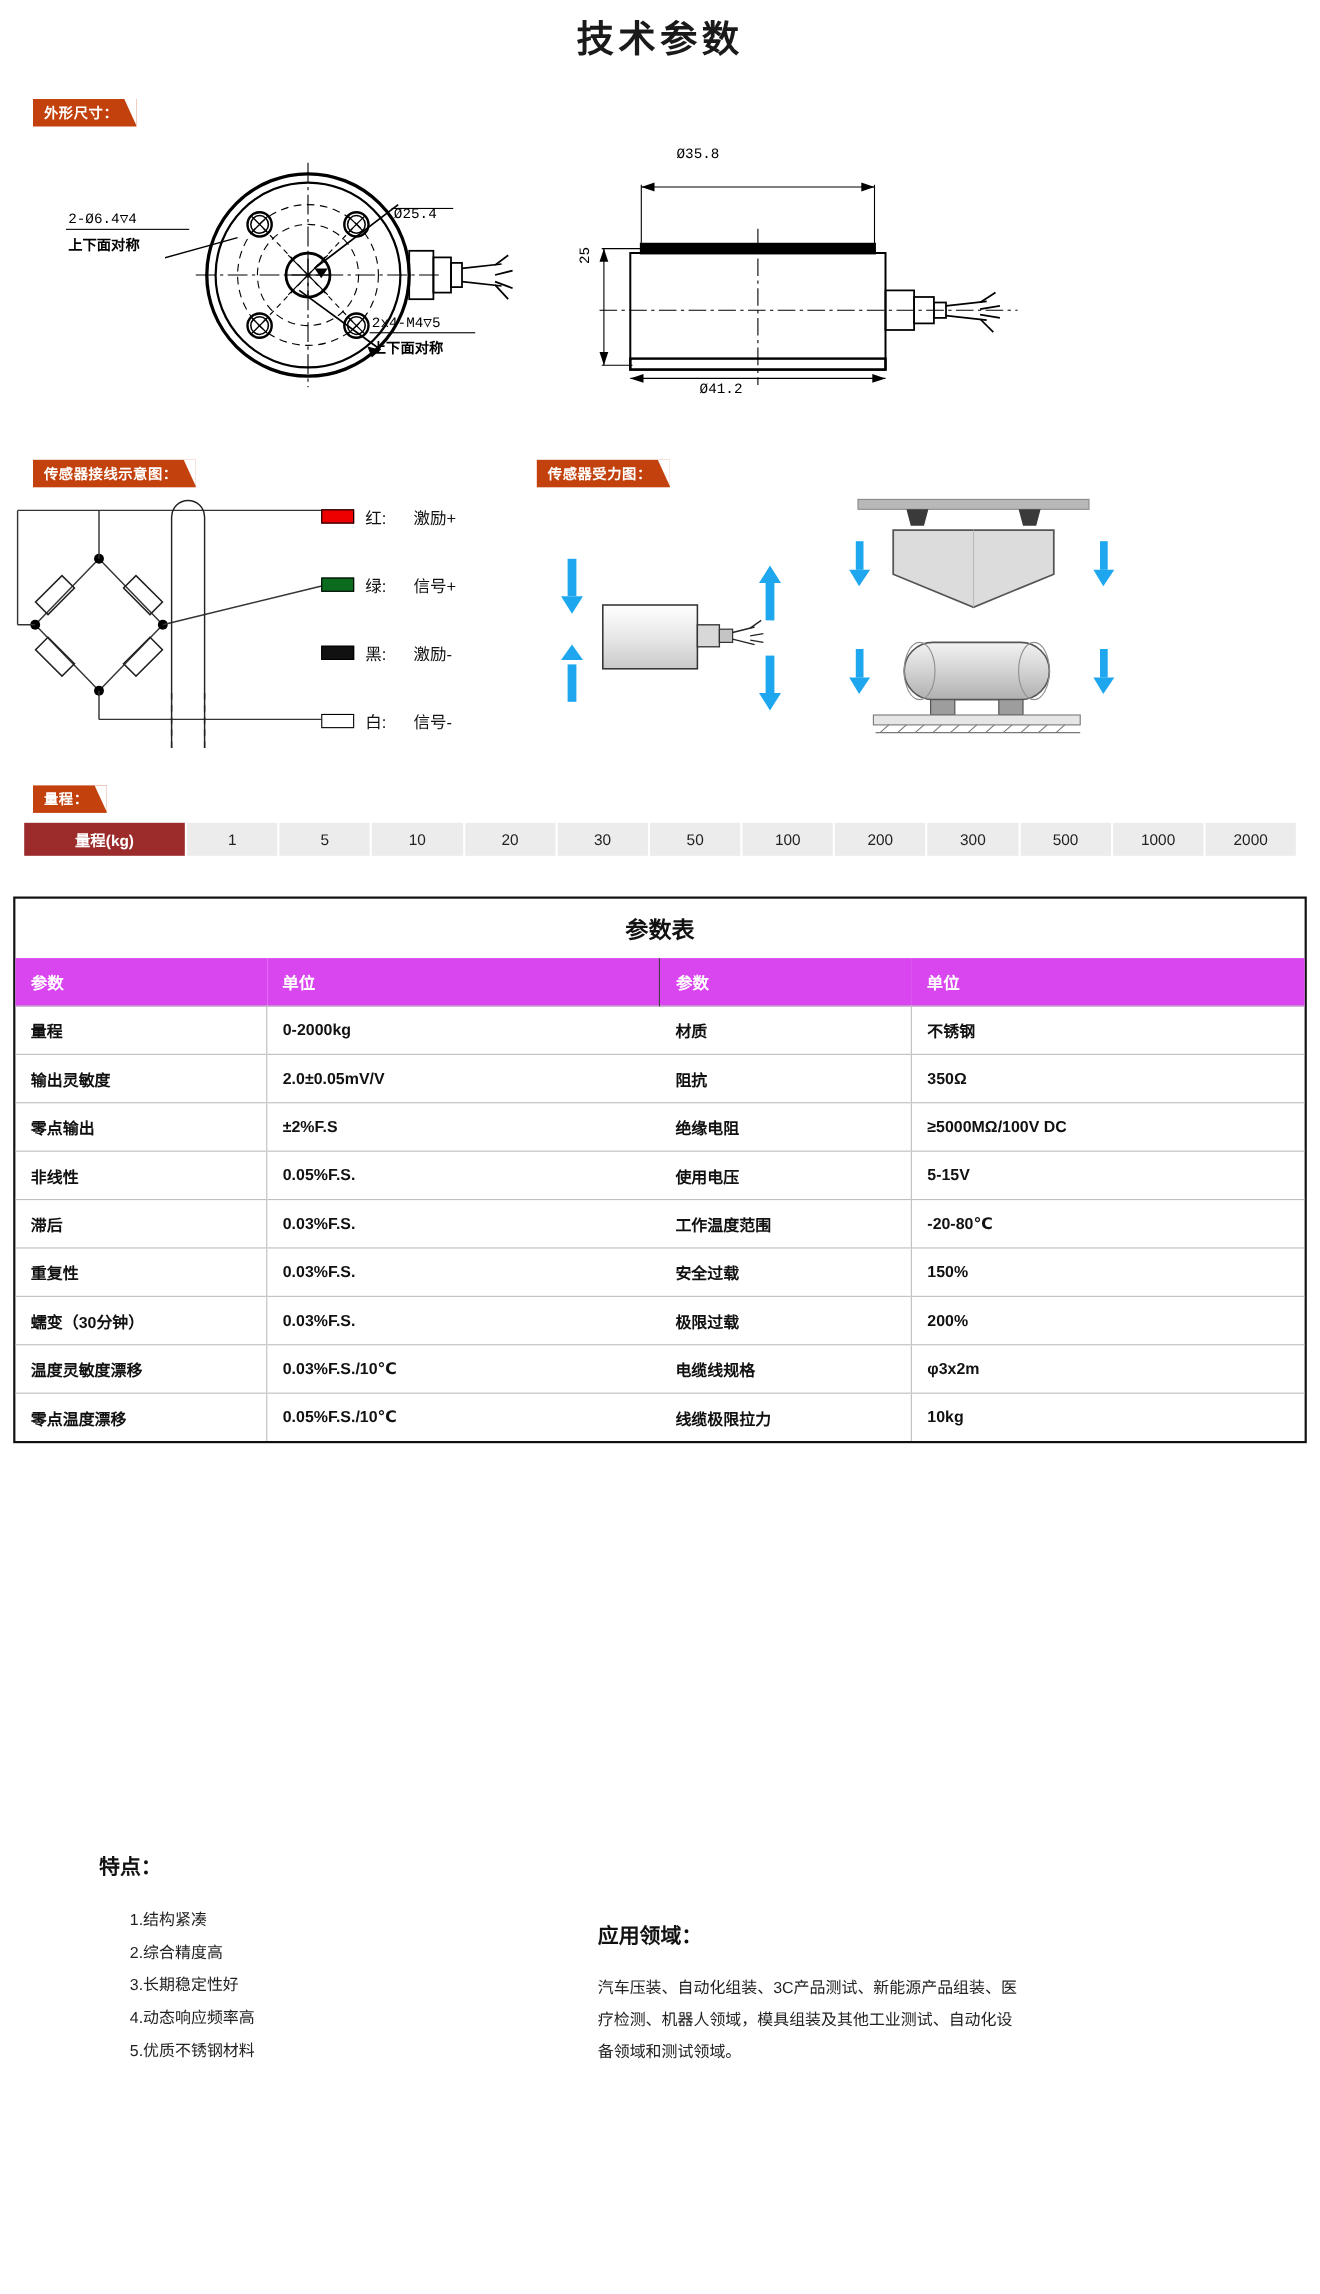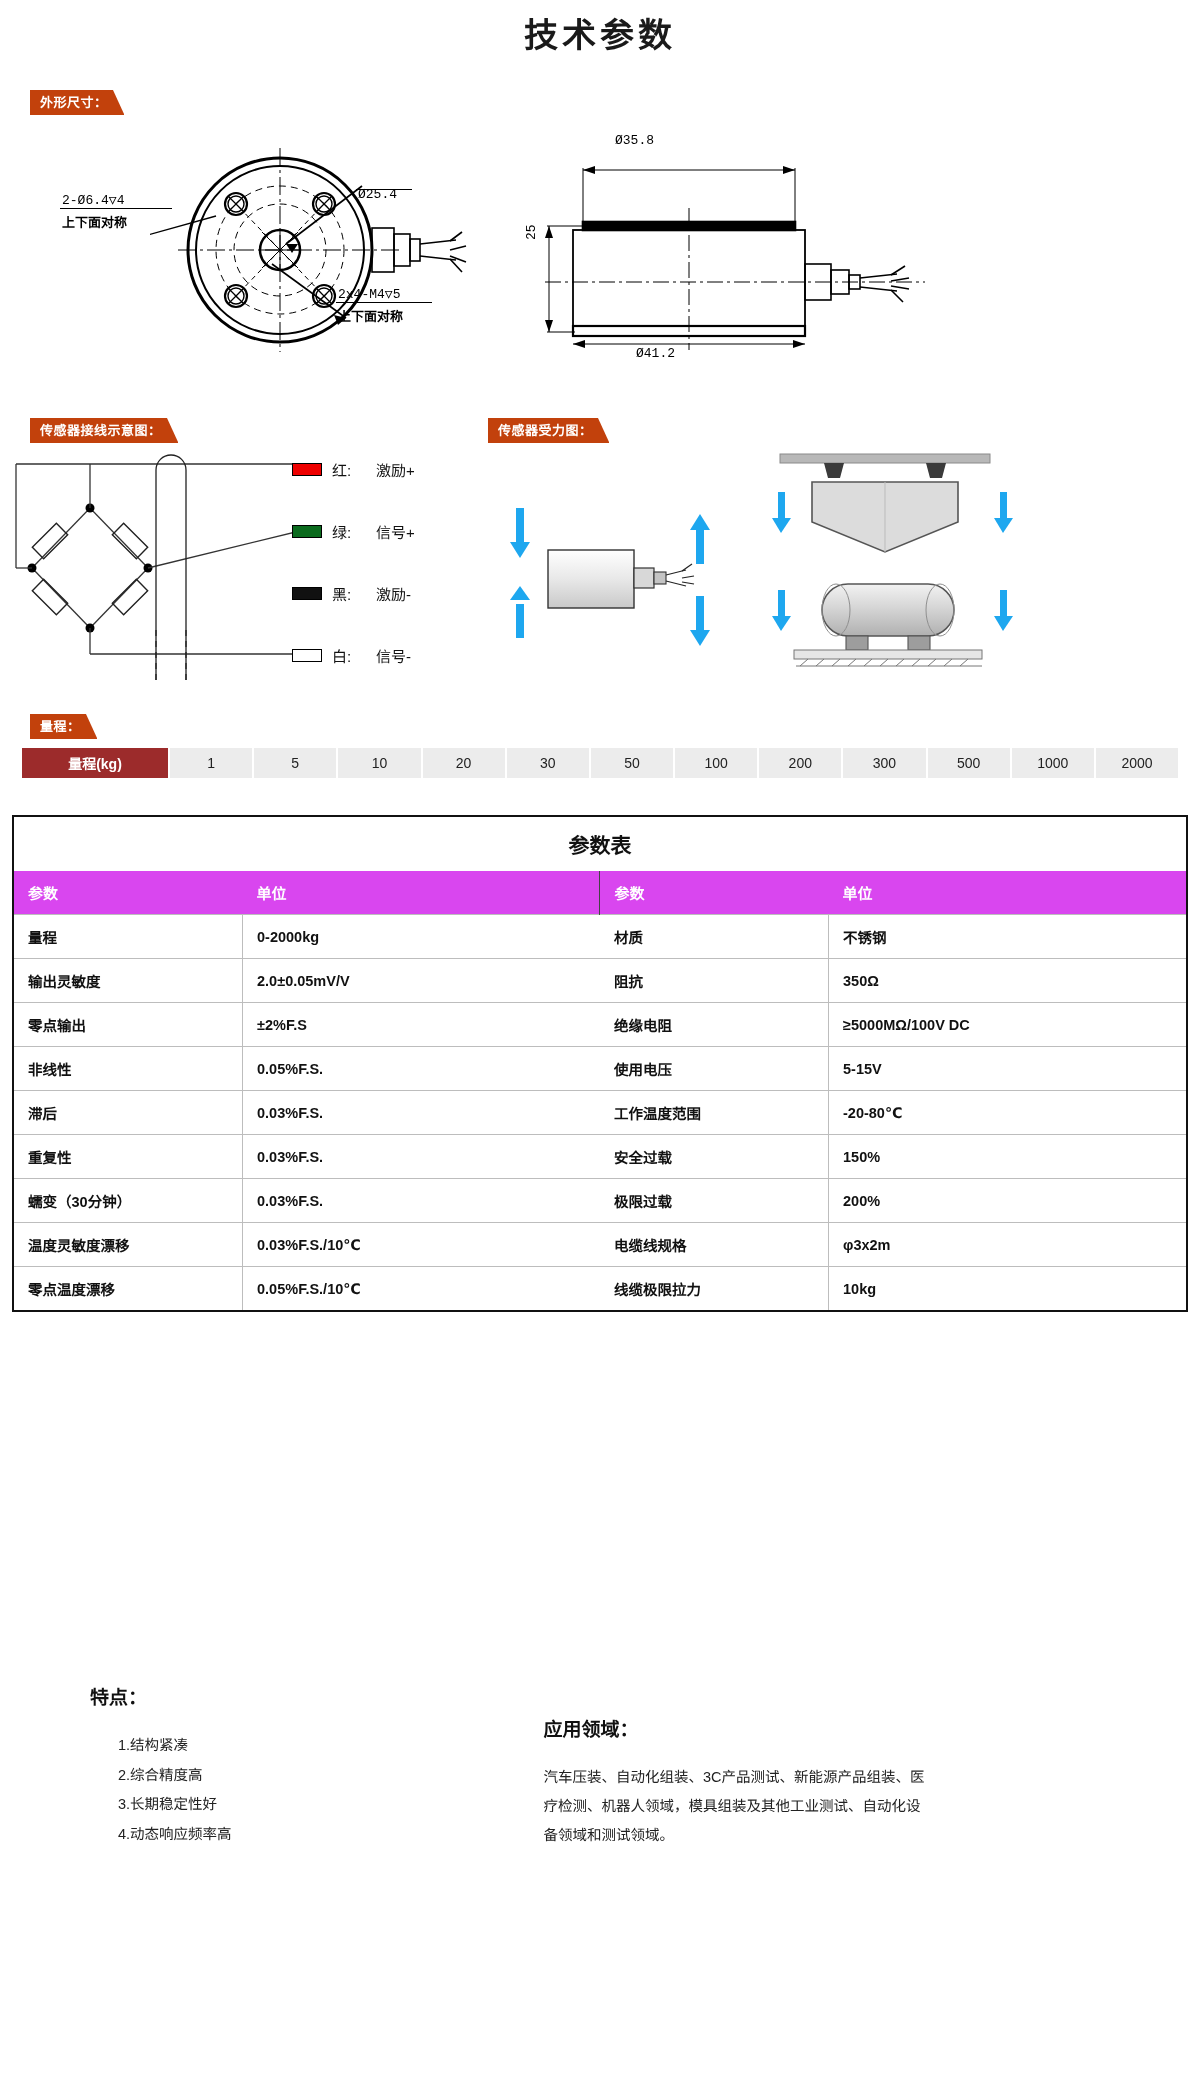--- a/index.html
+++ b/index.html
@@ -576,20 +576,21 @@
   </div>
 
   <div class="bottom">
     <div class="bcol">
       <h3>特点：</h3>
       <ul class="feat-list">
         <li>1.结构紧凑</li>
         <li>2.综合精度高</li>
         <li>3.长期稳定性好</li>
         <li>4.动态响应频率高</li>
+        <li>5.优质不锈钢材料</li>
       </ul>
     </div>
     <div class="bcol right">
       <h3>应用领域：</h3>
       <div class="app-text">汽车压装、自动化组装、3C产品测试、新能源产品组装、医疗检测、机器人领域，模具组装及其他工业测试、自动化设备领域和测试领域。</div>
     </div>
   </div>
 
 </div>
 

